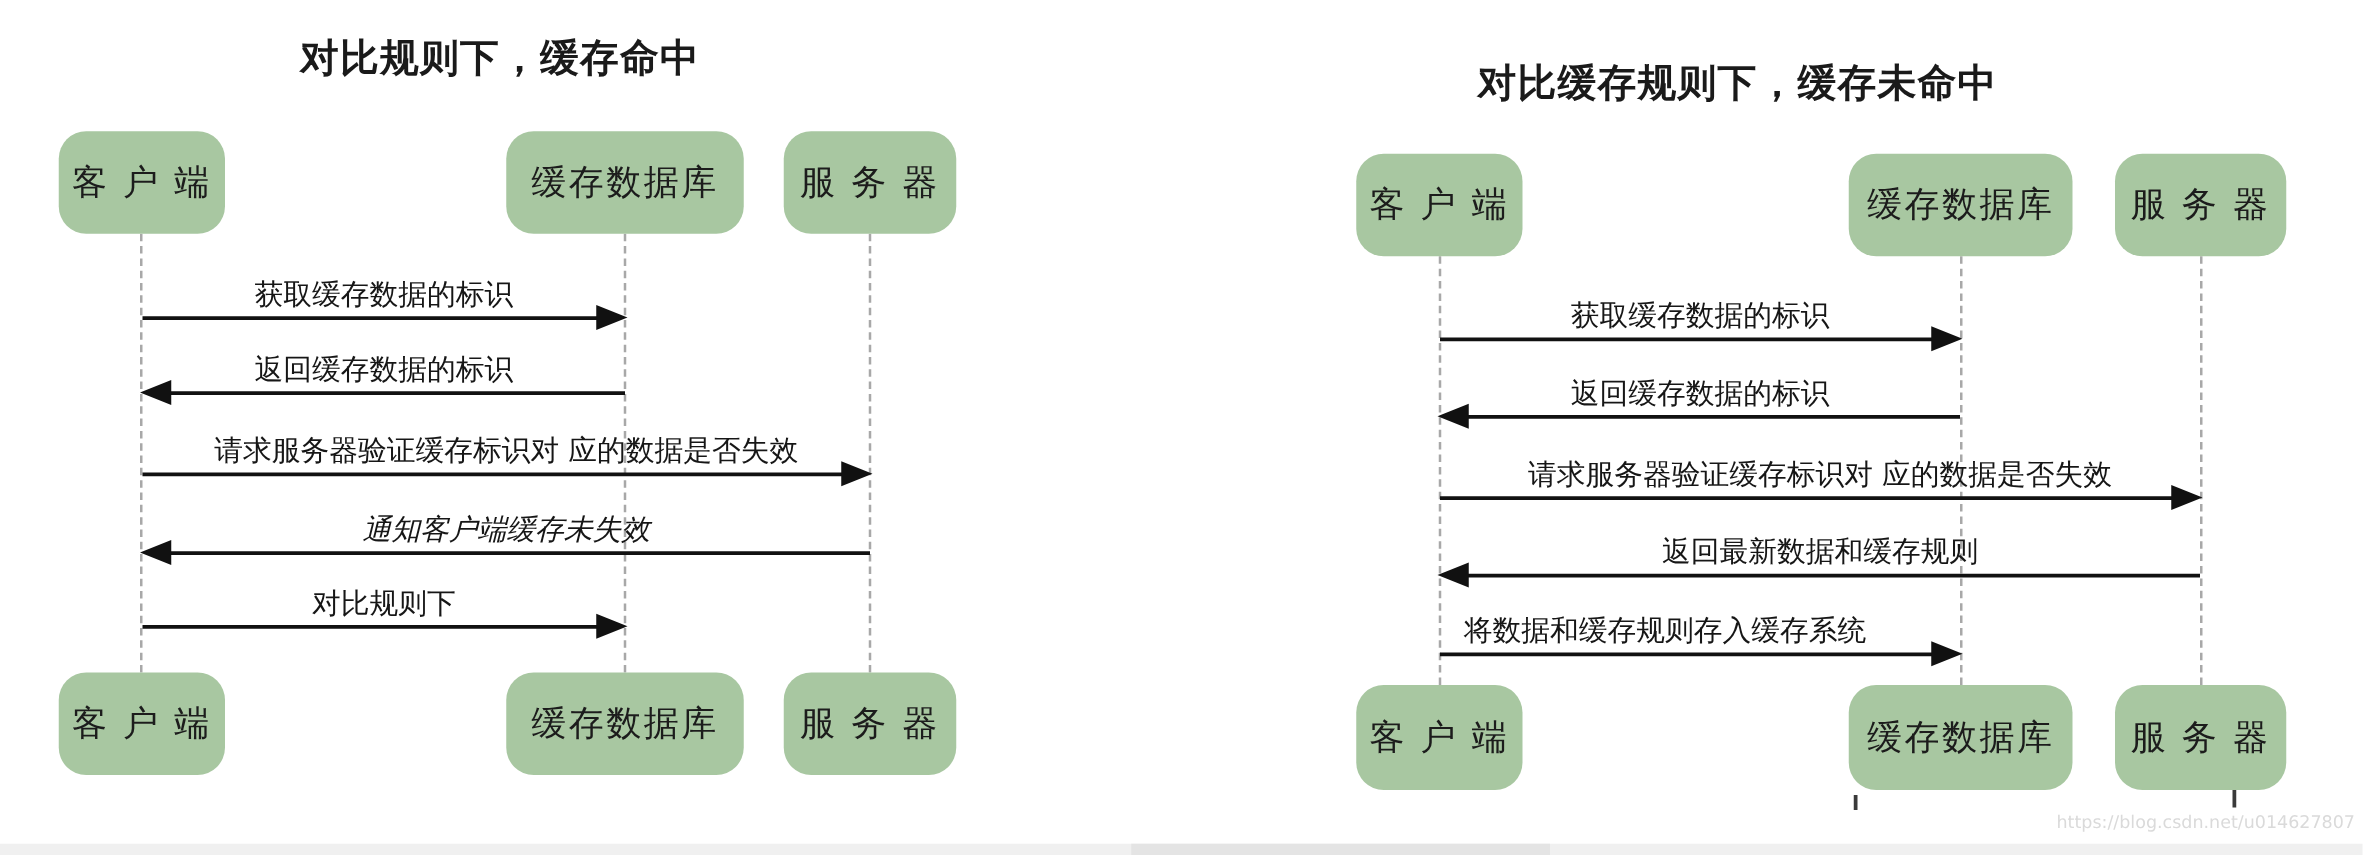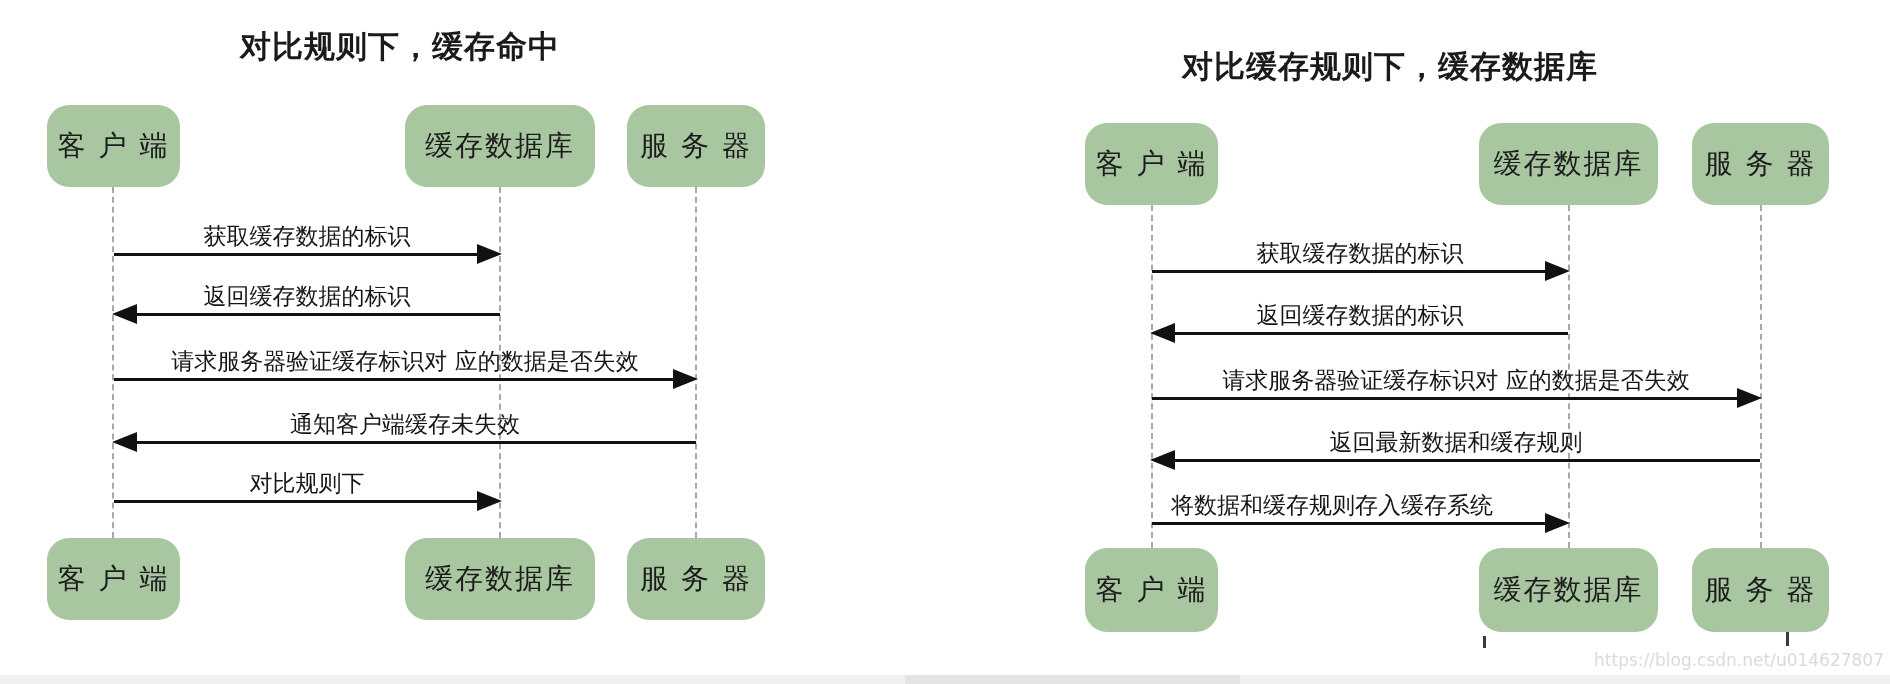--- a/index.html
+++ b/index.html
@@ -33,21 +33,21 @@
           border-top:10px solid transparent; border-bottom:10px solid transparent; }
   .head.r { right:-2px; border-left:25px solid var(--arrow,#111); }
   .head.l { left:-2px;  border-right:25px solid var(--arrow,#111); }
   .msg-label {
     position:absolute; text-align:center; font-size:23px; color:#161616;
     white-space:nowrap; height:30px; line-height:30px;
   }
   .stub { position:absolute; width:0; border-left:3px solid #3a3a3a; }
   .watermark {
     position:absolute; left:1540px; top:650px; width:344px;
-    text-align:right; font-size:17px; color:var(--wm,#dadada);
+    text-align:right; font-size:14px; color:var(--wm,#dadada);
   }
   .bottom-strip { position:absolute; left:0; top:675px; width:1890px; height:9px; background:#f0f0f0; }
   .bottom-strip-dark { position:absolute; left:905px; top:675px; width:335px; height:9px; background:#e4e4e4; }
 </style>
 </head>
 <body style="--actor-fill: #a8c7a1; --arrow: #111111; --lifeline: #a8a8a8; --wm: #dadada;">
 
 <div class="title" style="left:100px; top:26px;">对比规则下，缓存命中</div>
 
 <div class="lifeline" style="left:112px; top:187px; height:351px;"></div>
@@ -73,33 +73,33 @@
   <div class="aline l"></div>
   <div class="head l"></div>
 </div>
 
 <div class="msg-label" style="left:114px; top:346px; width:582px;">请求服务器验证缓存标识对 应的数据是否失效</div>
 <div class="msg-arrow" style="left:114px; top:378px; width:582px;">
   <div class="aline r"></div>
   <div class="head r"></div>
 </div>
 
-<div class="msg-label" style="left:114px; top:409px; width:582px;">通知客户端缓存未失效</div>
+<div class="msg-label" style="left:114px; top:409px; width:582px;font-style:italic;">通知客户端缓存未失效</div>
 <div class="msg-arrow" style="left:114px; top:441px; width:582px;">
   <div class="aline l"></div>
   <div class="head l"></div>
 </div>
 
 <div class="msg-label" style="left:114px; top:468px; width:386px;">对比规则下</div>
 <div class="msg-arrow" style="left:114px; top:500px; width:386px;">
   <div class="aline r"></div>
   <div class="head r"></div>
 </div>
 
-<div class="title" style="left:1090px; top:46px;">对比缓存规则下，缓存数据库</div>
+<div class="title" style="left:1090px; top:46px;">对比缓存规则下，缓存未命中</div>
 
 <div class="lifeline" style="left:1151px; top:205px; height:343px;"></div>
 <div class="lifeline" style="left:1568px; top:205px; height:343px;"></div>
 <div class="lifeline" style="left:1760px; top:205px; height:343px;"></div>
 
 <div class="actor" style="left:1085px; top:123px; width:133px;">客 户 端</div>
 <div class="actor" style="left:1479px; top:123px; width:179px;">缓存数据库</div>
 <div class="actor" style="left:1692px; top:123px; width:137px;">服 务 器</div>
 
 <div class="actor" style="left:1085px; top:548px; width:133px; height:84px;">客 户 端</div>

